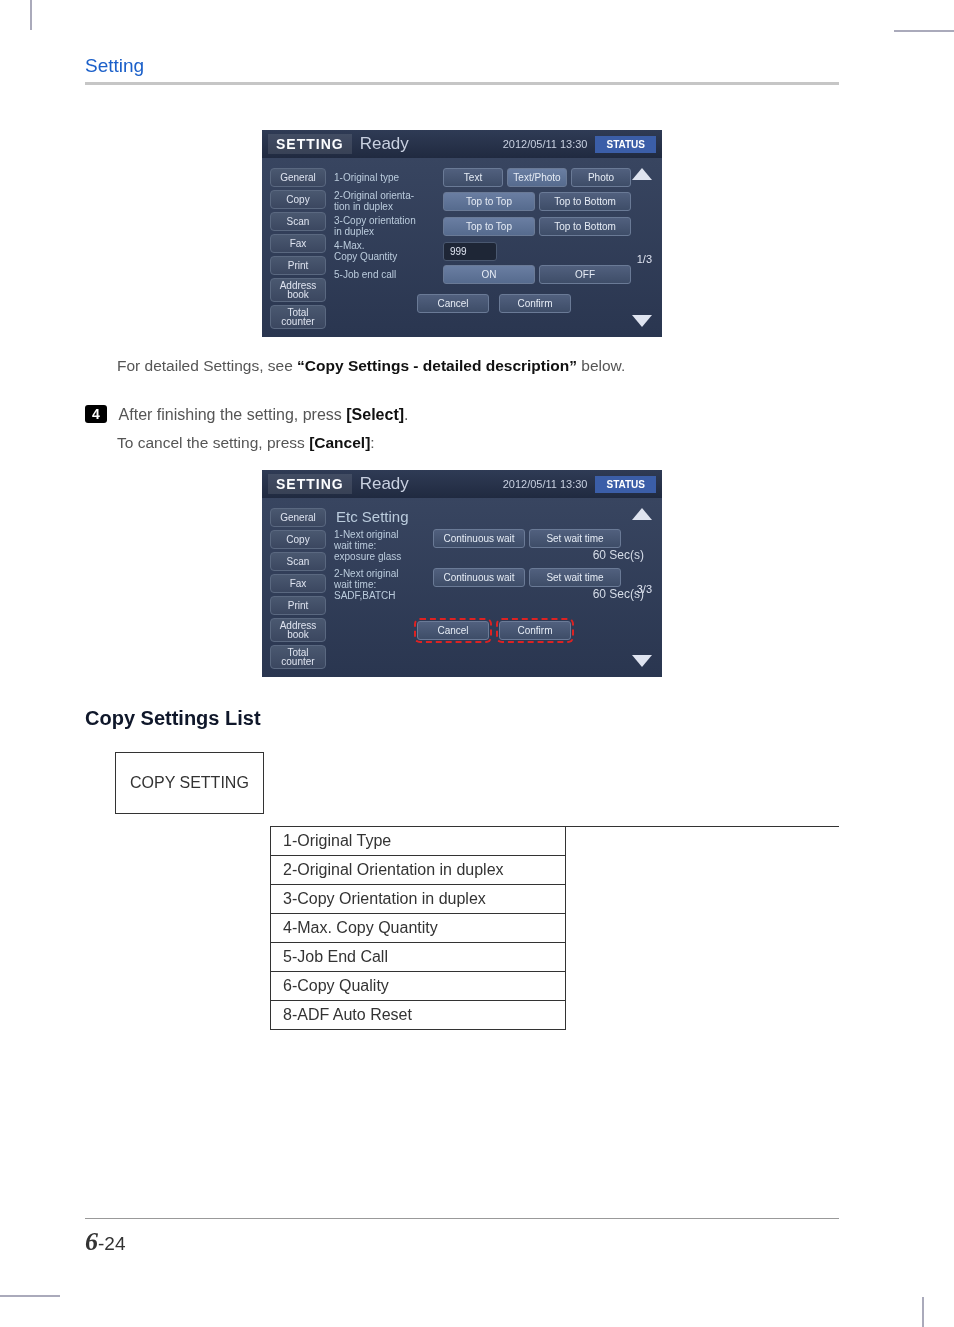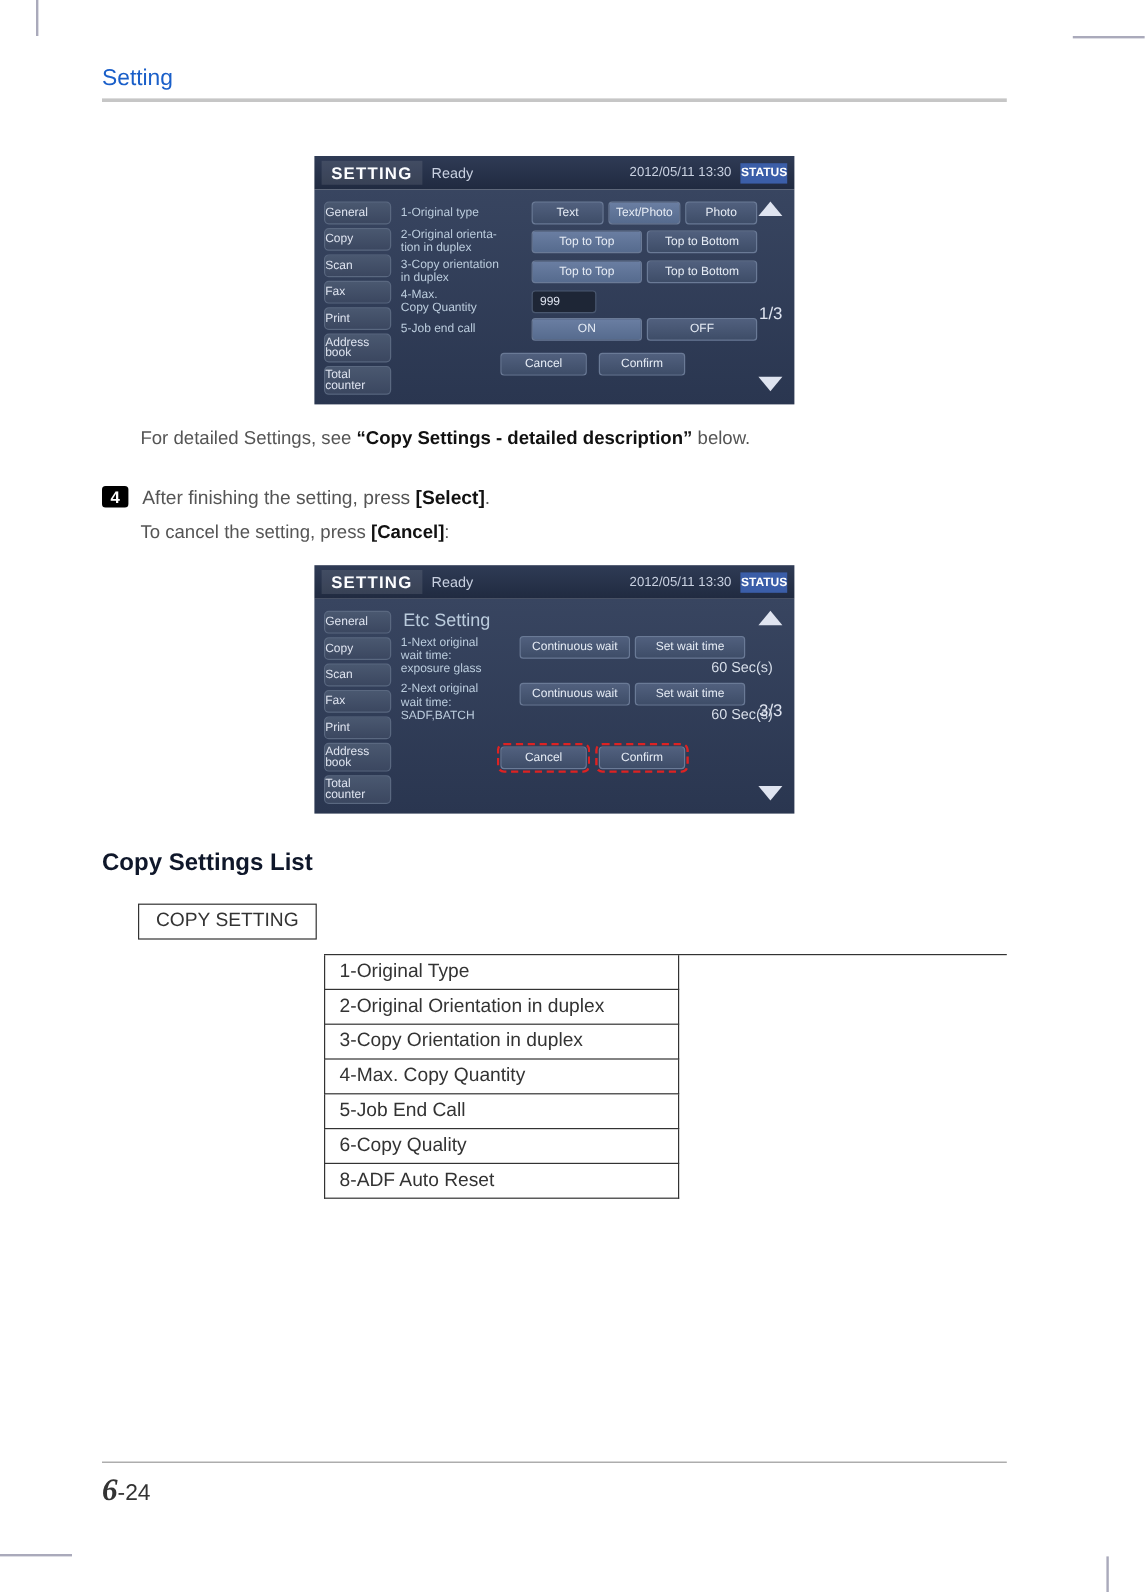--- a/index.html
+++ b/index.html
@@ -11,47 +11,47 @@
 .cm-bb{bottom:0;right:30px;width:2px;height:30px}
 .section-title{color:#1a5fc9;font-size:19px;font-weight:500;margin:0 0 5px 0}
 .rule{height:3px;background:#c6c6c6;margin-bottom:45px}
 .stepbadge{display:inline-block;background:#000;color:#fff;font-weight:bold;font-size:14px;width:22px;height:18px;line-height:18px;text-align:center;border-radius:3px;margin-right:8px;vertical-align:1px}
 .step{font-size:16px;color:#555;margin-bottom:20px}
 .bold{color:#111;font-weight:600}
 .subtext{font-size:15.5px;color:#555;margin:12px 0 18px 32px}
 .screenshot{width:400px;margin:0 auto 20px auto;border:none;font-size:11px;color:#d6dde8}
 .sshead{display:flex;align-items:center;background:linear-gradient(#2f3b55,#202a40);padding:4px 6px}
 .sslabel{background:rgba(255,255,255,.1);color:#fcfdff;font-size:14px;font-weight:bold;letter-spacing:1px;padding:2px 8px}
-.ssready{color:#c8d0e0;font-size:12px;margin-left:8px}
+.ssready{color:#c8d0e0;font-size:17px;margin-left:8px}
 .ssdate{margin-left:auto;color:#c8d0e0;font-size:11px}
-.ssstatus{background:#3b5ea8;color:#fff;font-size:10px;font-weight:bold;padding:3px 0;margin-left:8px}
+.ssstatus{background:#3b5ea8;color:#fff;font-size:10px;font-weight:bold;padding:3px 11px;margin-left:8px}
 .ssbody{display:flex;background:linear-gradient(#384560,#2a3650);padding:10px 8px 8px 8px}
 .ssside{display:flex;flex-direction:column;gap:3px;margin-right:8px}
-.sstab{background:linear-gradient(#4a5870,#3b4760);border:1px solid #5a6880;border-radius:4px;color:#dfe4f0;font-size:10px;text-align:left;padding:3px 0;width:54px}
+.sstab{background:linear-gradient(#4a5870,#3b4760);border:1px solid #5a6880;border-radius:4px;color:#dfe4f0;font-size:10px;text-align:center;padding:3px 0;width:54px}
 .ssmain{flex:1;position:relative}
 .ssheader2{color:#bcd;font-size:15px;margin:0 0 4px 2px}
 .ssrow{display:flex;align-items:center;gap:4px;margin-bottom:3px}
 .ssrowlabel{color:#bcd;font-size:10px;width:105px;line-height:11px}
 .ssbtn{background:linear-gradient(#51607e,#3e4d68);border:1px solid #6a7a96;border-radius:3px;color:#e6ecf5;font-size:10px;text-align:center;padding:3px 0}
 .ssbtn.w58{width:58px}
 .ssbtn.w90{width:90px}
 .ssbtn.w70{width:70px}
 .ssbtn.sel{background:linear-gradient(#6a7ea2,#566b8e)}
 .ssval{background:#1e2636;border:1px solid #4a5870;border-radius:3px;color:#dfe4f0;font-size:10px;padding:3px 6px;width:40px}
-.sspage{position:absolute;right:2px;top:85px;color:#dfe4f0;font-size:14px}
+.sspage{position:absolute;right:2px;top:85px;color:#dfe4f0;font-size:11px}
 .sstri{display:inline-block;width:0;height:0;border-left:10px solid transparent;border-right:10px solid transparent}
 .sstri.up{border-bottom:12px solid #dfe4f0}
 .sstri.dn{border-top:12px solid #dfe4f0}
 .sstriwrap{position:absolute;right:2px}
 .ssfoot{display:flex;justify-content:center;gap:10px;margin-top:10px}
 .redbox .ssfoot .ssbtn{outline:2px dashed #d22;outline-offset:1px}
 .ssauxval{color:#d6dde8;font-size:12px;text-align:right;flex:1;padding-right:10px}
 .heading2{color:#0f172a;font-size:20px;font-weight:700;margin:30px 0 22px 0}
 .listwrap{margin-left:30px}
-.treehead{border:1px solid #333;padding:5px 14px;font-size:16px;display:inline-block;margin-bottom:12px}
+.treehead{border:1px solid #333;padding:21px 14px;font-size:16px;display:inline-block;margin-bottom:12px}
 .settinglist{margin-left:155px;border-top:1px solid #333}
 .settinglist div{border:1px solid #333;border-top:none;padding:5px 12px;font-size:16px;color:#333;width:270px}
 .pagenum{position:absolute;bottom:70px;left:85px;font-size:19px;color:#333}
 .pagenum .big{font-style:italic;font-weight:bold;font-size:26px;font-family:Georgia,serif}
 .thinrule{position:absolute;bottom:108px;left:85px;right:115px;height:1px;background:#999}
 </style>
 </head>
 <body>
 
 <div class="page">

